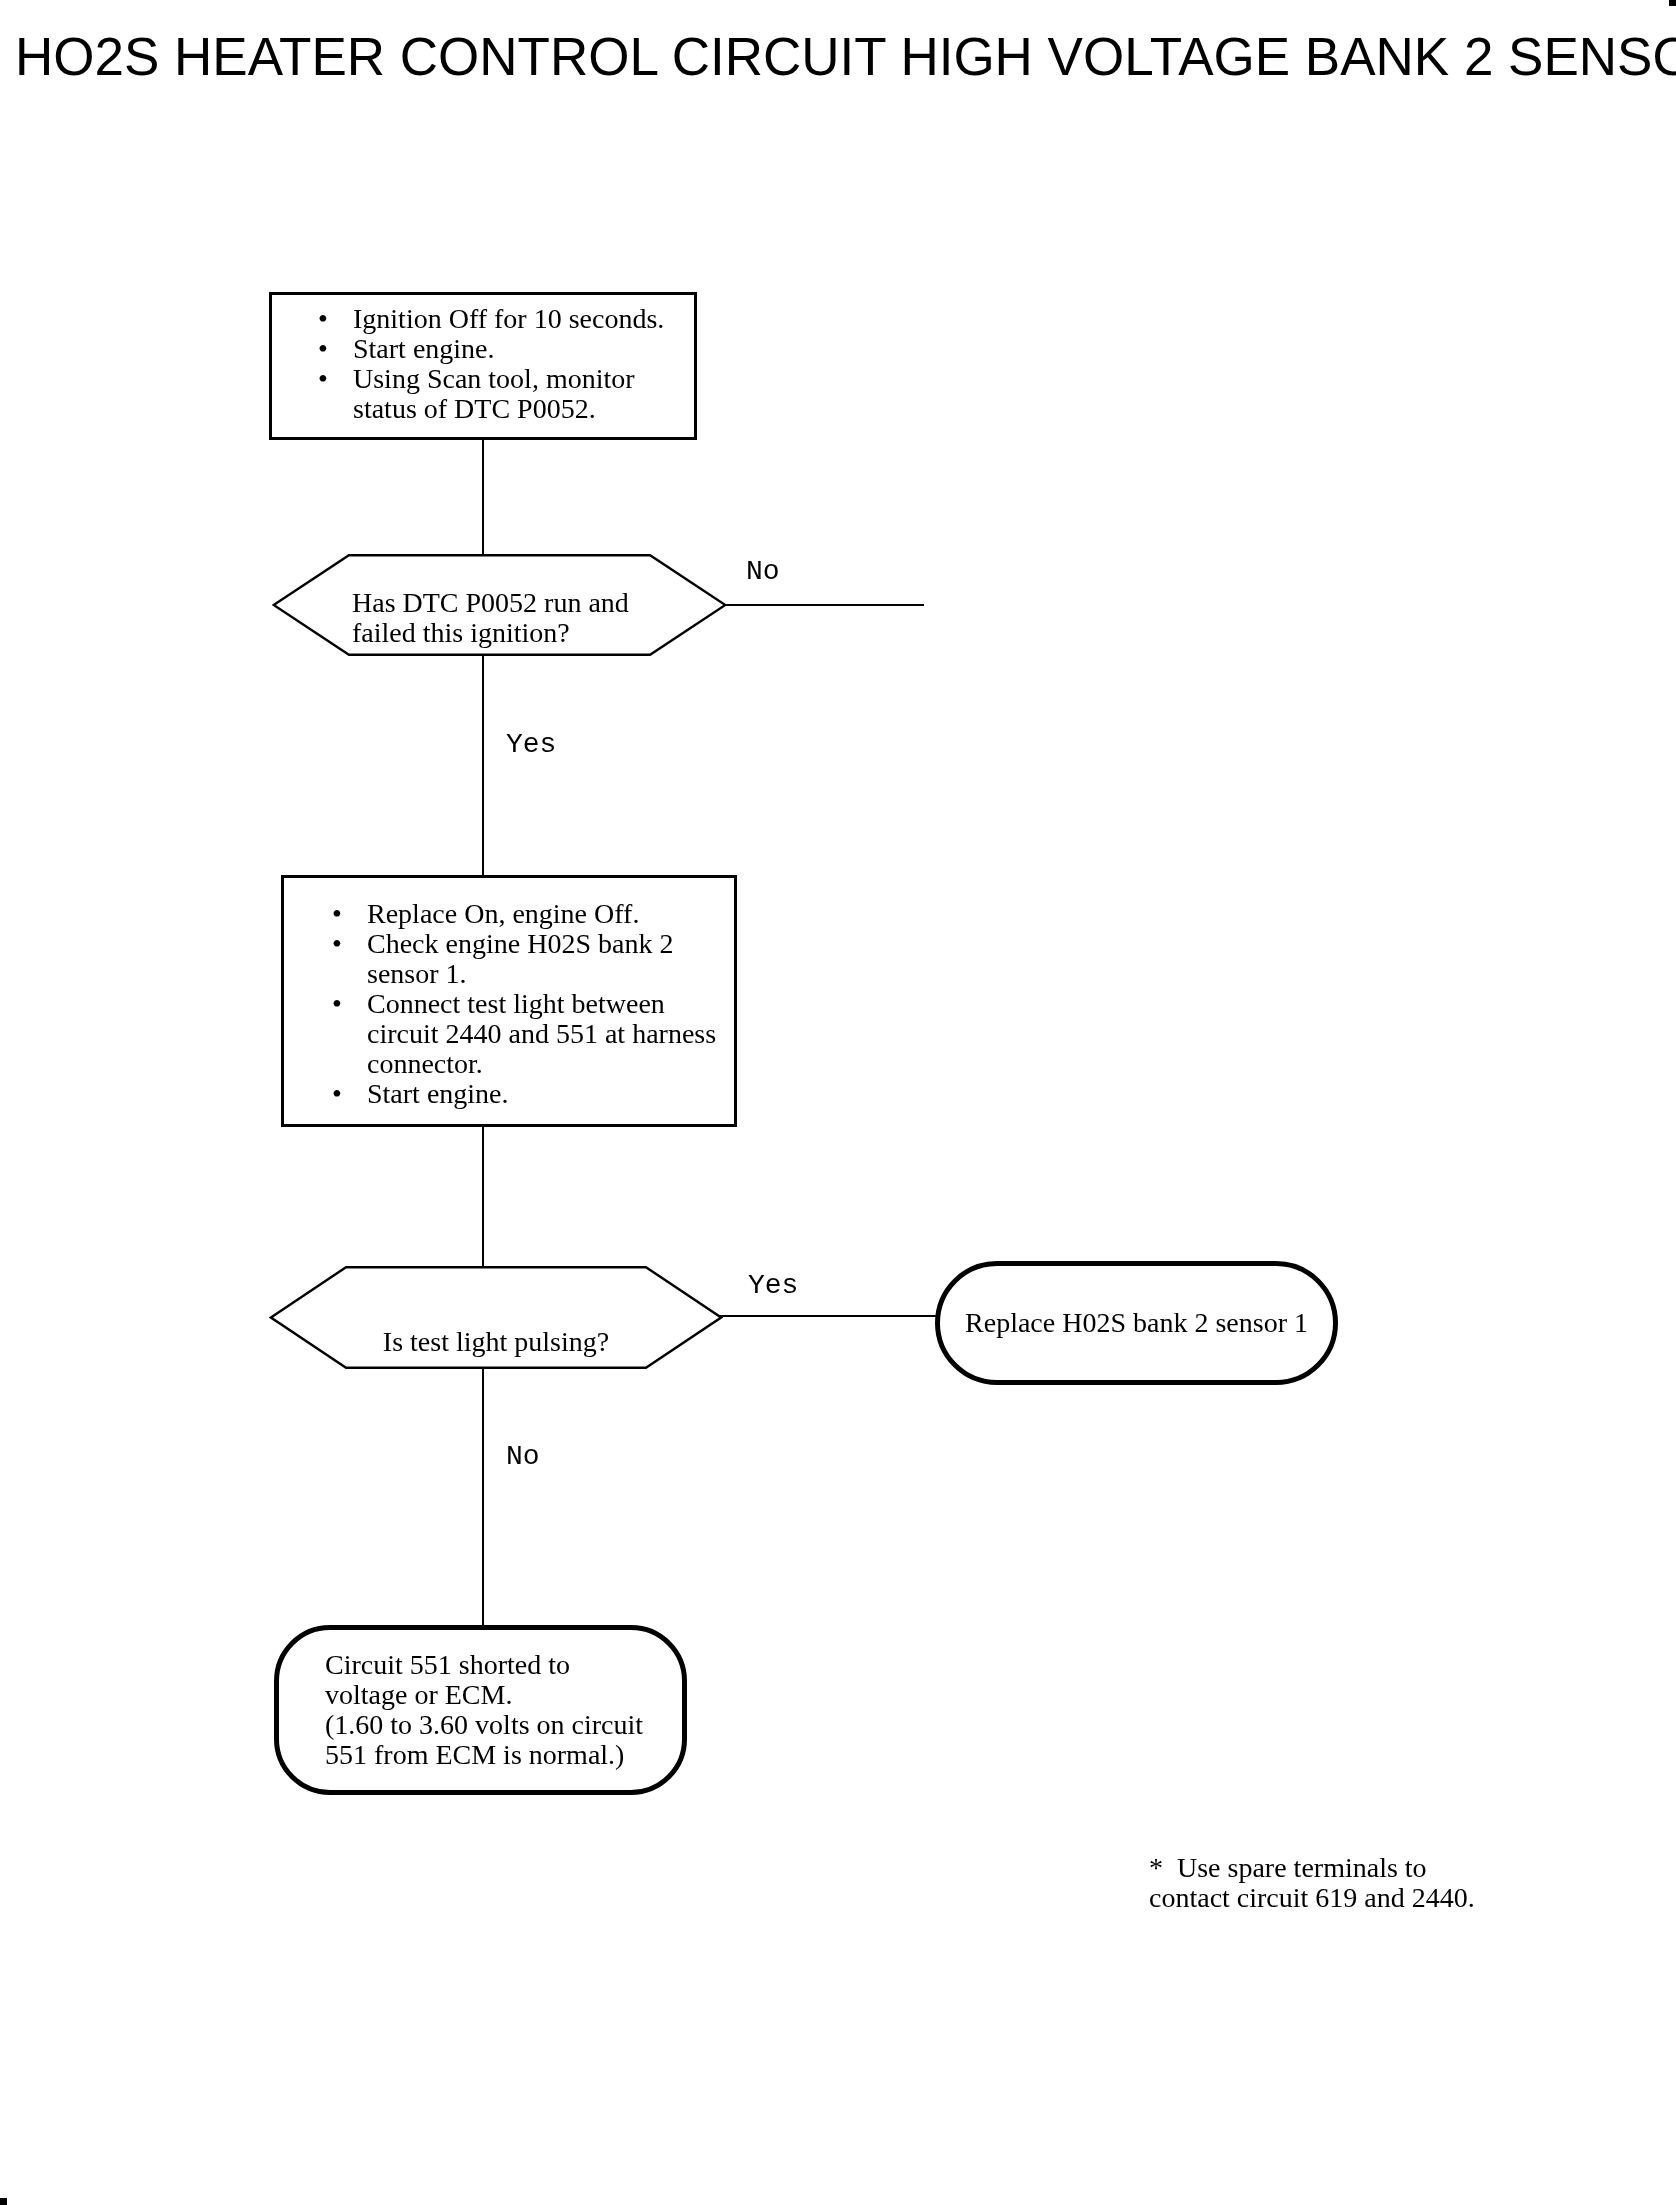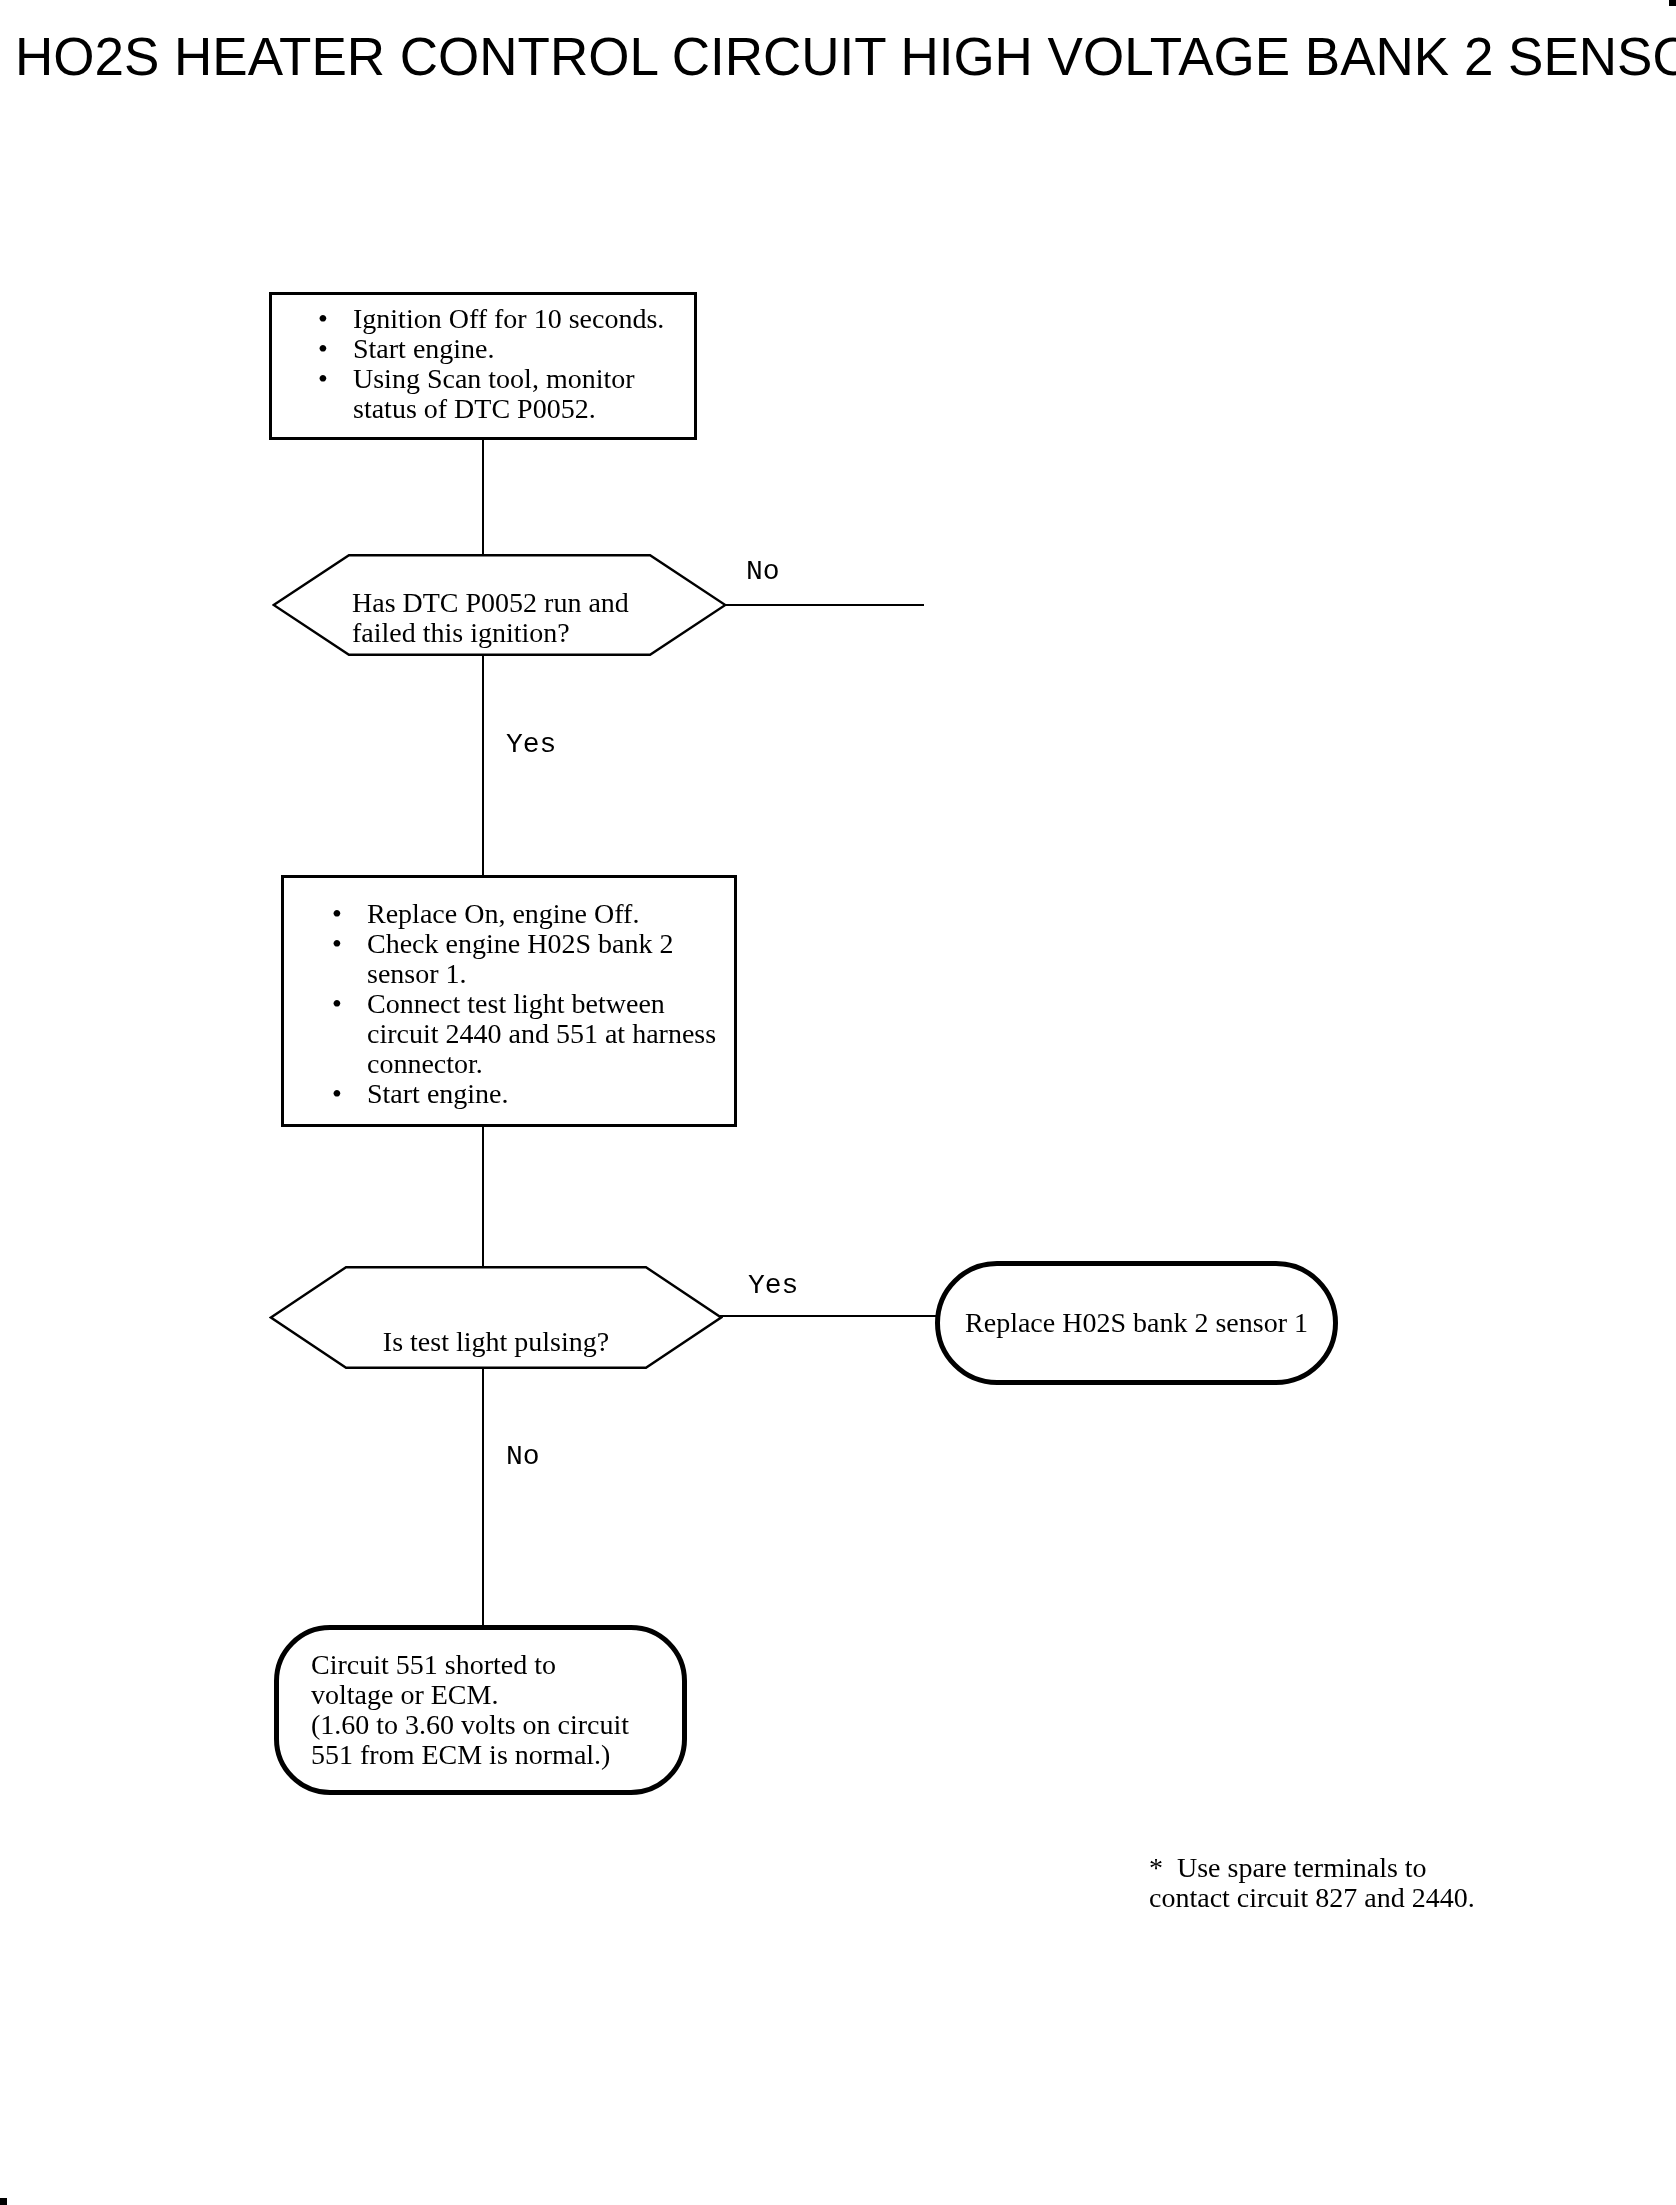--- a/index.html
+++ b/index.html
@@ -65,21 +65,21 @@
   .round {
     position: absolute;
     box-sizing: border-box;
     border: 5.5px solid #000;
     border-radius: 56px;
     background: #fff;
     display: flex;
     flex-direction: column;
     justify-content: center;
     white-space: pre-line;
-    padding-left: 32px;
+    padding-left: 46px;
   }
   .line { position: absolute; background: #000; }
   .lbl { position: absolute; white-space: nowrap; font-family: Liberation Mono, monospace; }
   .footnote { position: absolute; white-space: pre-wrap; }
   .mark { position: absolute; background: #000; }
 </style>
 </head>
 <body>
 
 <div class="page">
@@ -163,19 +163,19 @@
   <div class="lbl" style="left:506px; top:1442px;">No</div>
 
   <div class="round" style="left:274px; top:1625px; width:413px; height:170px;">
     <span>Circuit 551 shorted to
 voltage or ECM.
 (1.60 to 3.60 volts on circuit
 551 from ECM is normal.)</span>
   </div>
 
   <div class="footnote" style="left:1149px; top:1853px;">*  Use spare terminals to
-contact circuit 827 and 2440.</div>
+contact circuit 619 and 2440.</div>
 
   <div class="mark" style="left:1669px; top:0; width:7.3px; height:6px;"></div>
   <div class="mark" style="left:0; top:2198px; width:6.7px; height:7.3px;"></div>
 
 </div>
 
 
 </body></html>

